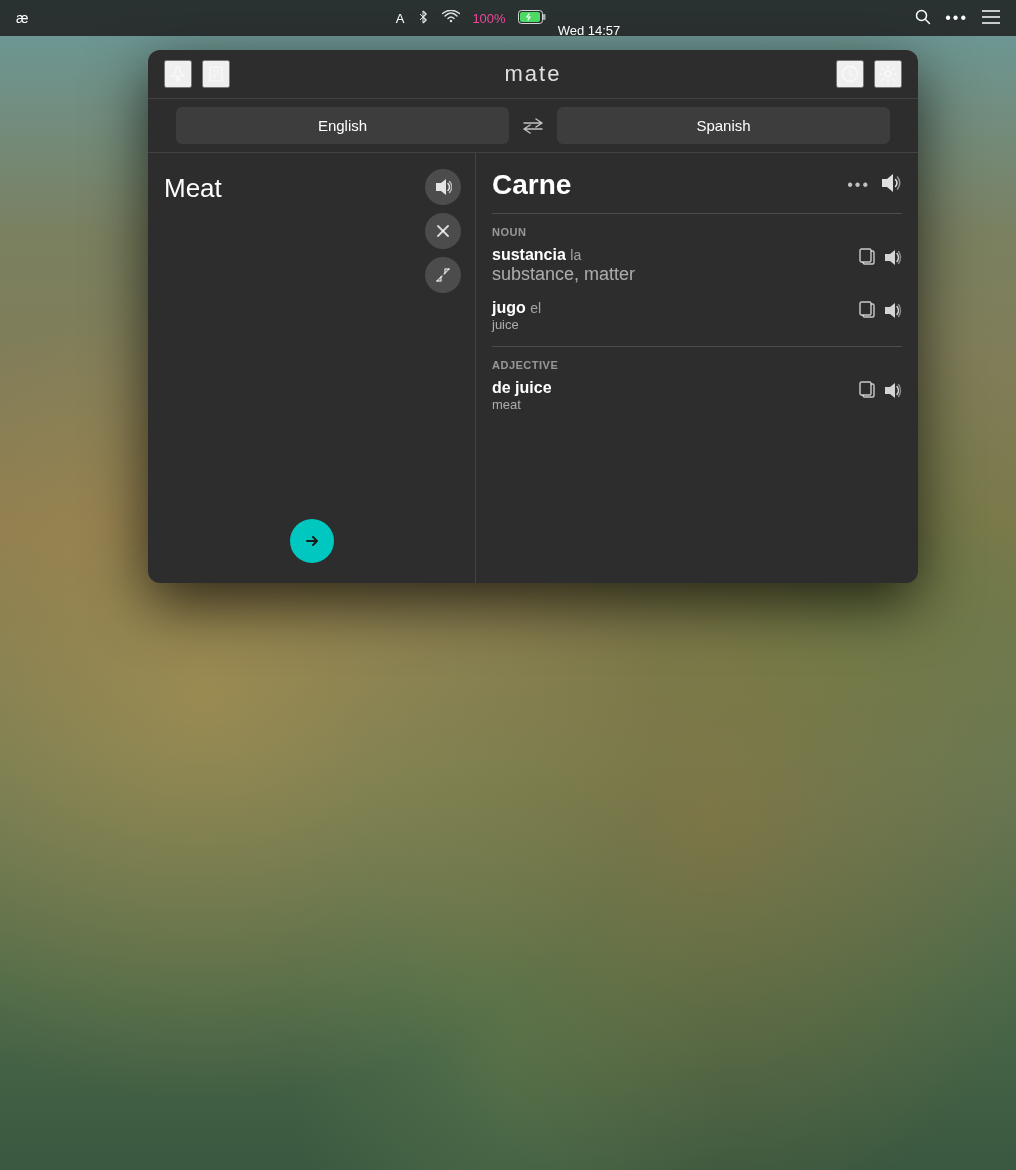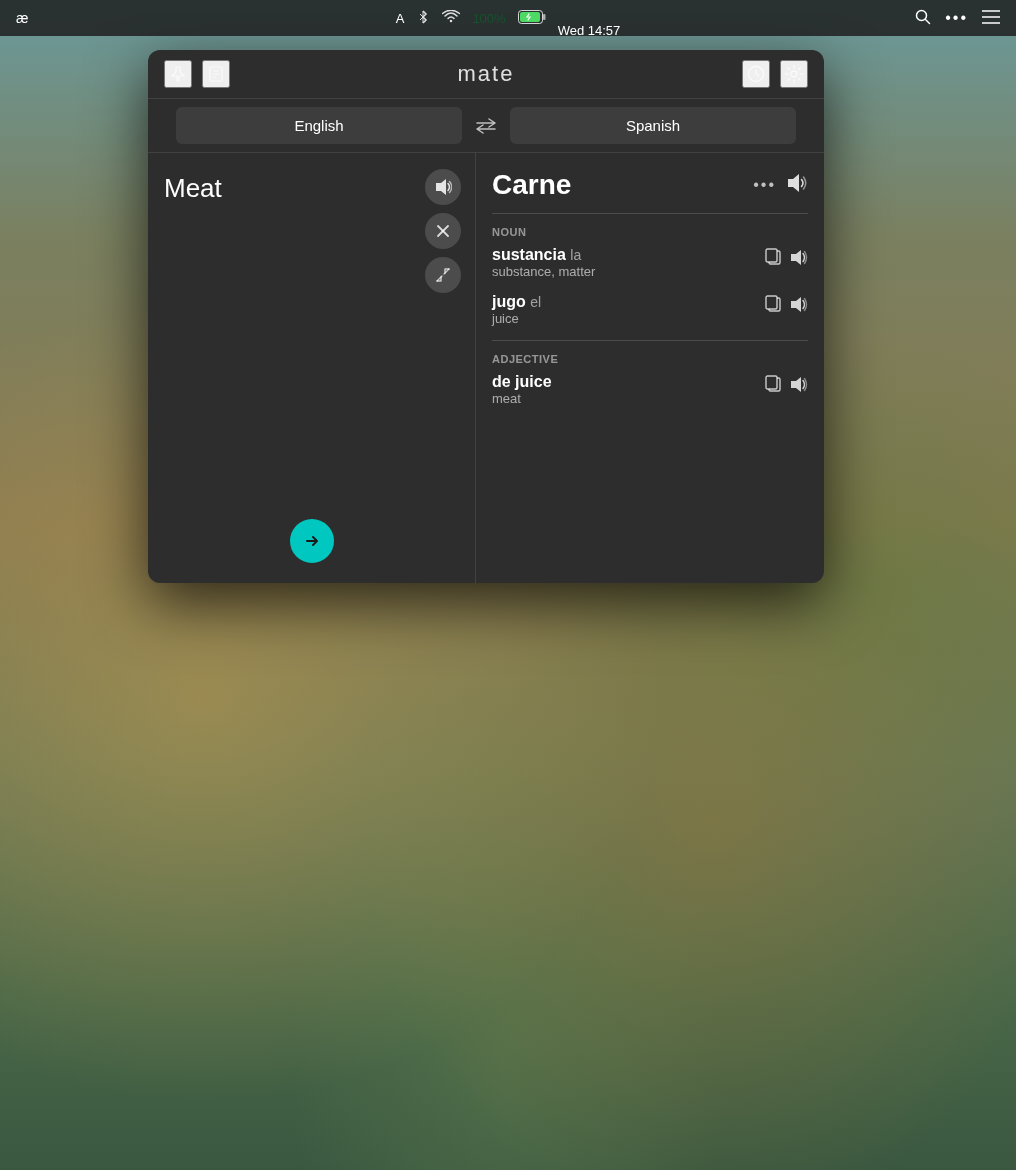--- a/index.html
+++ b/index.html
@@ -64,21 +64,21 @@
     .menubar-icon {
       font-size: 14px;
       color: white;
     }
 
     
     .translator {
       position: absolute;
       top: 50px;
       left: 148px;
-      width: 676px;
+      width: 770px;
       background: #2d2d2d;
       border-radius: 12px;
       box-shadow: 0 20px 60px rgba(0,0,0,0.7);
       overflow: hidden;
       z-index: 10;
     }
 
     
     .translator::before {
       content: '';
@@ -294,21 +294,21 @@
       </svg>
     </span>
     <span>
       <svg width="18" height="14" viewBox="0 0 18 14" fill="white" opacity="0.85">
         <path d="M9 11 L9 11" stroke="white" stroke-width="2.5" stroke-linecap="round"></path>
         <path d="M6 8.5 Q9 5.5 12 8.5" stroke="white" stroke-width="1.5" fill="none" stroke-linecap="round"></path>
         <path d="M3 6 Q9 0 15 6" stroke="white" stroke-width="1.5" fill="none" stroke-linecap="round"></path>
         <path d="M0.5 3.5 Q9 -3 17.5 3.5" stroke="white" stroke-width="1.5" fill="none" stroke-linecap="round"></path>
       </svg>
     </span>
-    <span style="color:#14532d; font-size:13px;">100%</span>
+    <span style="color:#ec4899; font-size:13px;">100%</span>
     <span>
       <svg width="28" height="14" viewBox="0 0 28 14" fill="none">
         <rect x="0.5" y="0.5" width="24" height="13" rx="3" stroke="white" stroke-opacity="0.8" stroke-width="1"></rect>
         <rect x="2" y="2" width="20" height="10" rx="2" fill="#4cd964"></rect>
         <rect x="25" y="4" width="2.5" height="6" rx="1" fill="white" fill-opacity="0.6"></rect>
         <path d="M11 4 L9 7 L12 7 L10 10" stroke="white" stroke-width="1.2" fill="none" stroke-linecap="round"></path>
       </svg>
     </span>
     <span style="color:white; font-size:13px;margin-top:24px;">Wed 14:57</span>
   </div>
@@ -436,21 +436,21 @@
       <div>
         <div class="pos-label">NOUN</div>
 
 
         <div class="dict-entry">
           <div>
             <div>
               <span style="color:white; font-size:16px; font-weight:600;">sustancia</span>
               <span style="color:rgba(255,255,255,0.55); font-size:14px;"> la</span>
             </div>
-            <div style="color:rgba(255,255,255,0.6); font-size:13px;text-align:right;">substance, matter</div>
+            <div style="color:rgba(255,255,255,0.6); font-size:18px;text-align:right;">substance, matter</div>
           </div>
           <div class="entry-actions">
             <button class="icon-btn">
               <svg width="17" height="18" viewBox="0 0 17 18" fill="none">
                 <rect x="4" y="3" width="11" height="13" rx="1.5" stroke="rgba(255,255,255,0.75)" stroke-width="1.4"></rect>
                 <rect x="1" y="1" width="11" height="13" rx="1.5" stroke="rgba(255,255,255,0.75)" stroke-width="1.4" fill="#2d2d2d"></rect>
               </svg>
             </button>
             <button class="icon-btn">
               <svg width="18" height="17" viewBox="0 0 18 17" fill="none">

